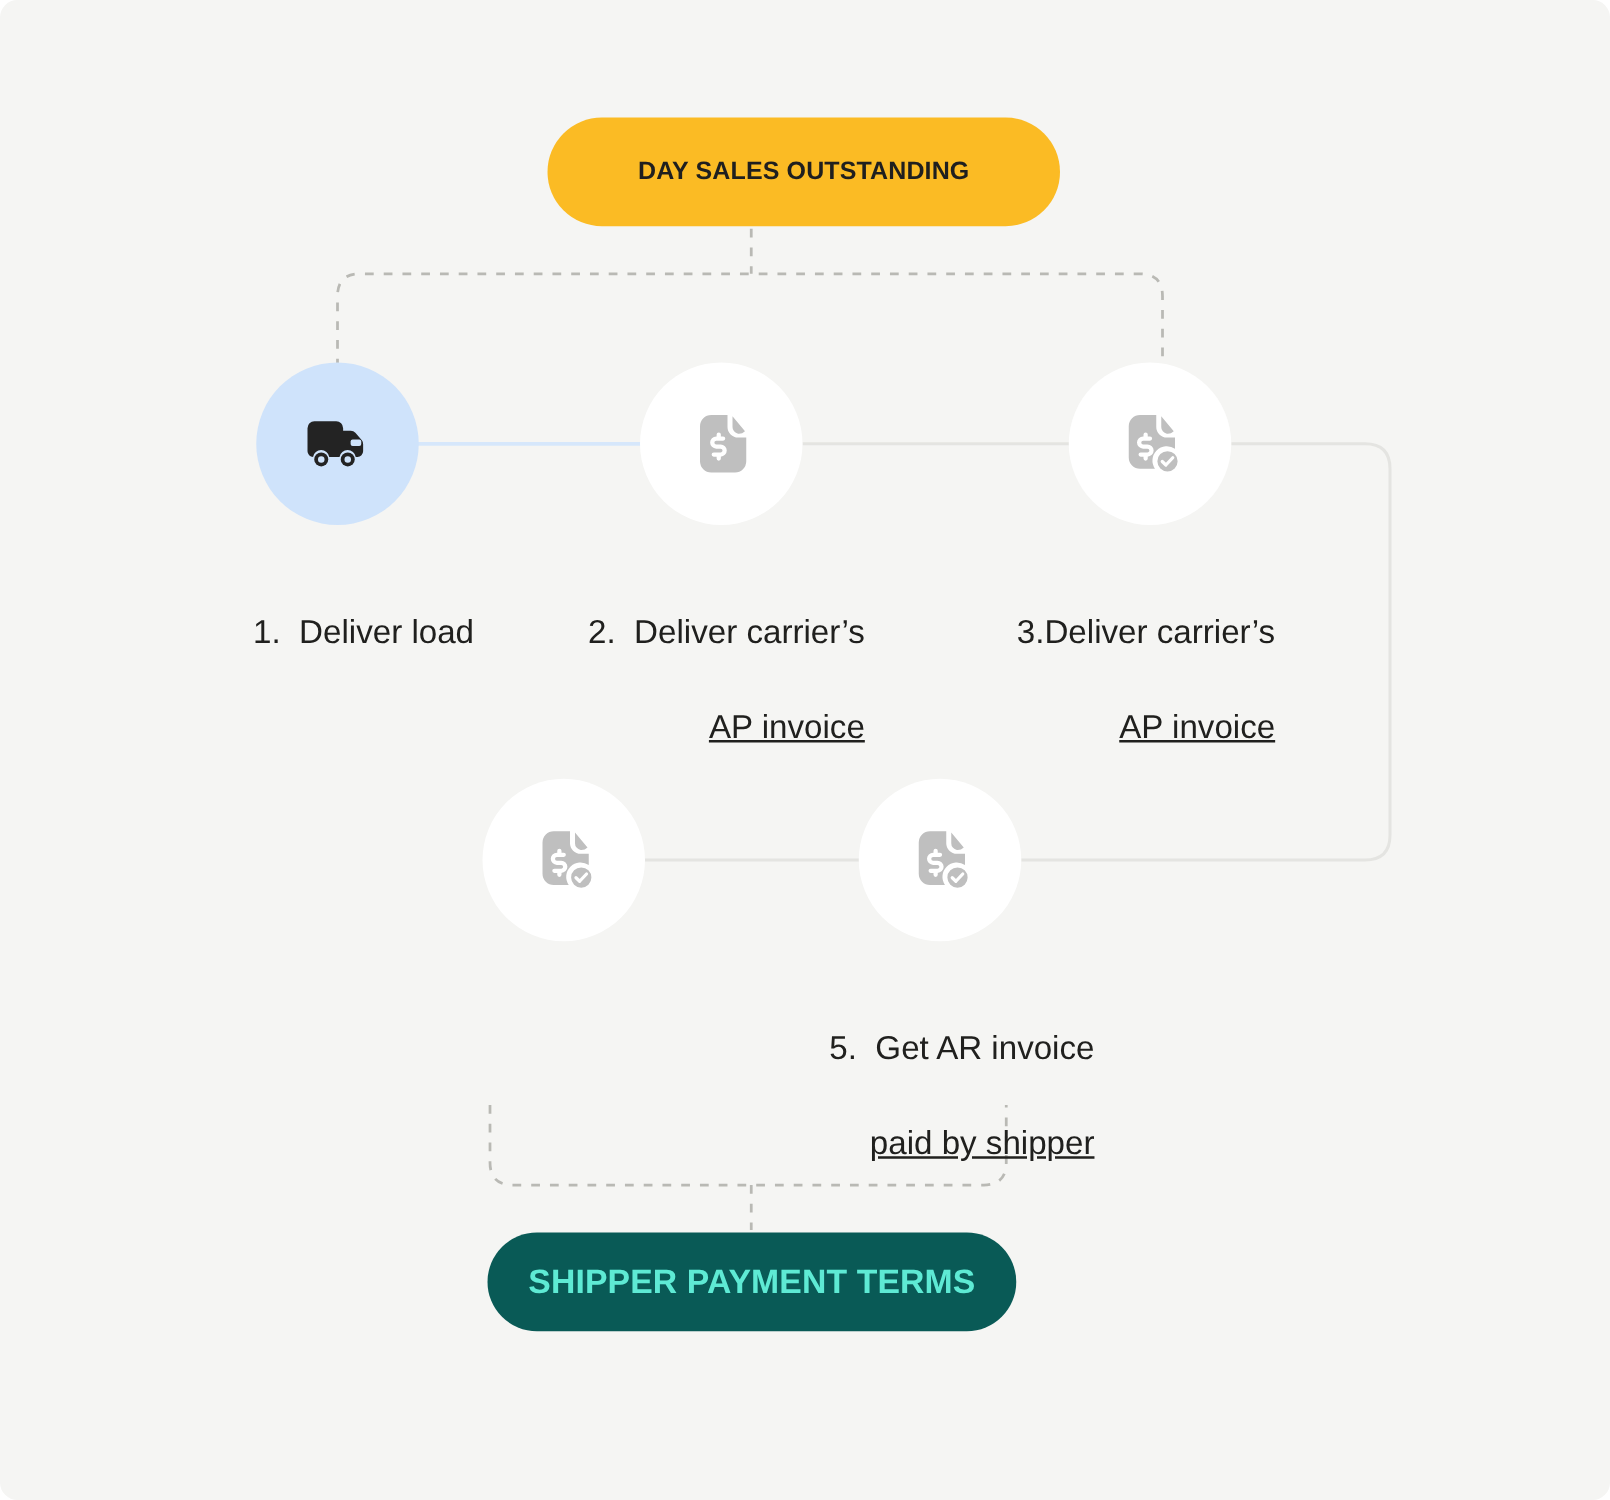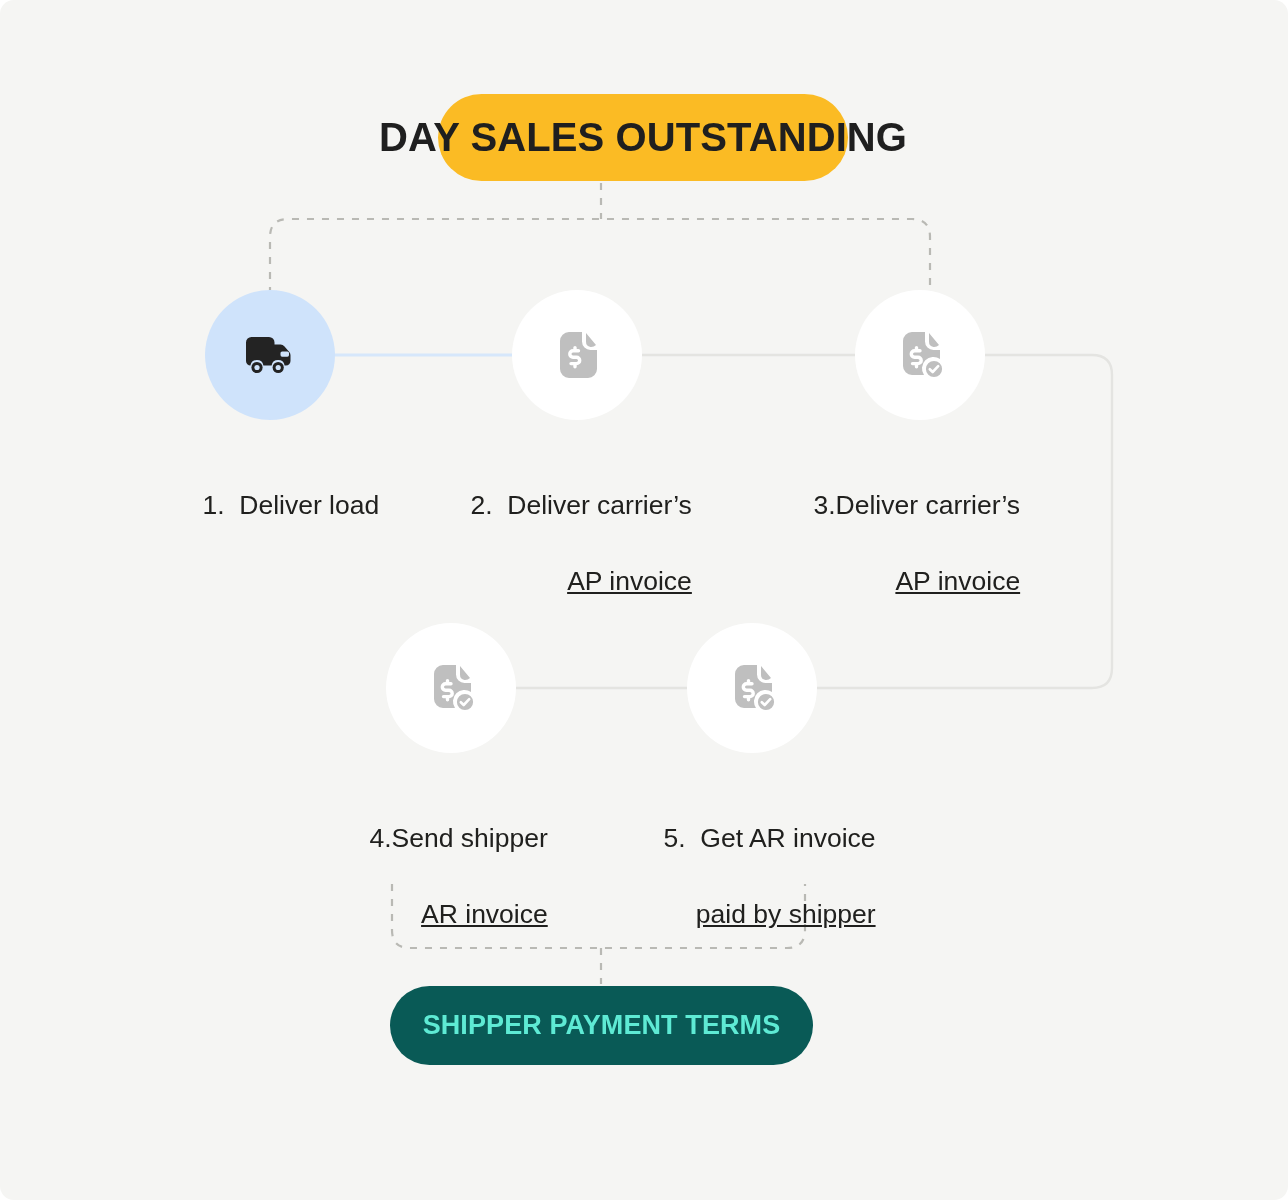--- a/index.html
+++ b/index.html
@@ -40,21 +40,21 @@
     white-space: nowrap;
     box-sizing: border-box;
   }
   .pill-top {
     left: 438px;
     top: 94px;
     width: 410px;
     height: 87px;
     background: #FBBB24;
     color: #1F1F1F;
-    font-size: 40px;
+    font-size: 20px;
     font-weight: 700;
   }
   .pill-bottom {
     left: 390px;
     top: 986px;
     width: 423px;
     height: 79px;
     background: #095A56;
     color: #5eead4;
     font-size: 27px;
@@ -197,24 +197,20 @@
   <div class="step-label lbl-2">
     <span class="num">2.</span><span>&nbsp; </span><span>Deliver carrier’s</span>
     <span class="lbl-line2">AP invoice</span>
   </div>
 
   <div class="step-label lbl-3">
     <span class="num">3.</span><span>Deliver carrier’s</span>
     <span class="lbl-line2">AP invoice</span>
   </div>
 
-  <div class="step-label lbl-4">
-    <span class="num">4.</span><span>Send shipper</span>
-    <span class="lbl-line2">AR invoice</span>
-  </div>
 
   <div class="step-label lbl-5">
     <span class="num">5.</span><span>&nbsp; </span><span>Get AR invoice</span>
     <span class="lbl-line2">paid by shipper</span>
   </div>
 
   <div class="pill pill-bottom">SHIPPER PAYMENT TERMS</div>
 
 </div>
 

